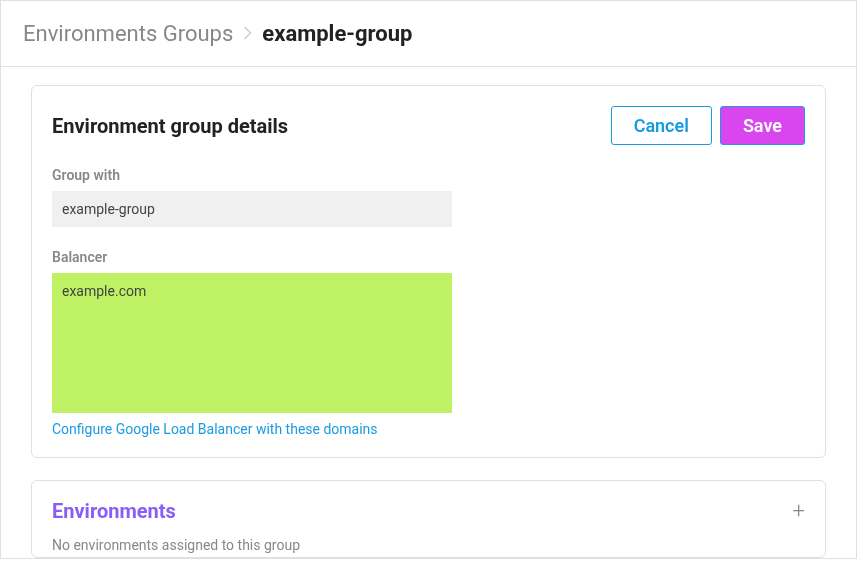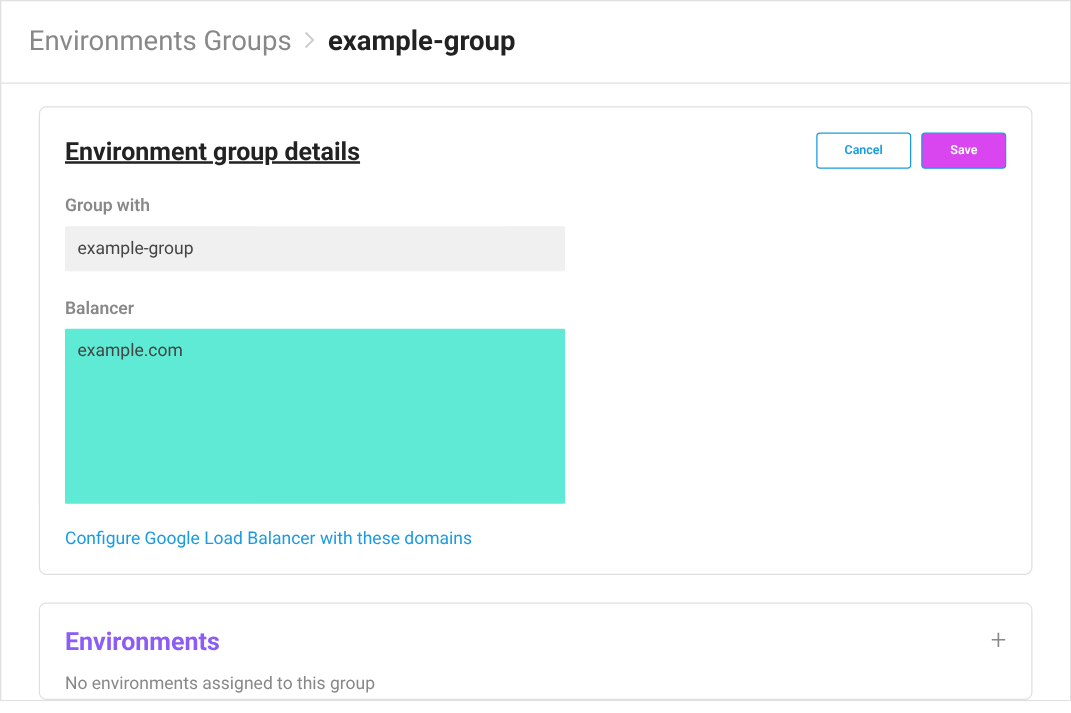--- a/index.html
+++ b/index.html
@@ -51,28 +51,27 @@
     .card-header {
       display: flex;
       justify-content: space-between;
       align-items: center;
       margin-bottom: 22px;
     }
     .card-title {
       font-size: 20px;
       font-weight: 700;
       color: #222;
-      text-decoration: underline;
     }
     .button-row {
       display: flex;
       gap: 8px;
     }
     .btn {
-      font-size: 10px;
+      font-size: 18px;
       font-weight: 600;
       padding: 8px 22px;
       border-radius: 3px;
       cursor: pointer;
       border: 1px solid transparent;
       font-family: inherit;
     }
     .btn-cancel {
       background: #fff;
       color: #1a9be0;
@@ -99,39 +98,39 @@
       border: none;
       padding: 10px 10px;
       font-size: 14px;
       color: #444;
       font-family: inherit;
       border-radius: 1px;
     }
     .textarea-input {
       width: 400px;
       height: 140px;
-      background: #5eead4;
+      background: #bef264;
       border: none;
       padding: 10px 10px;
       font-size: 14px;
       color: #444;
       font-family: inherit;
       resize: none;
       border-radius: 1px;
     }
     .helper-text {
       font-size: 13px;
       color: #888;
       margin-top: 10px;
     }
     .link-text {
       font-size: 14px;
       color: #1a9be0;
       cursor: pointer;
-      margin-top: 16px;
+      margin-top: 4px;
     }
     .env-card {
       border: 1px solid #e0e0e0;
       border-radius: 6px;
       padding: 18px 20px 0px 20px;
       background: #fff;
     }
     .env-header {
       display: flex;
       justify-content: space-between;

